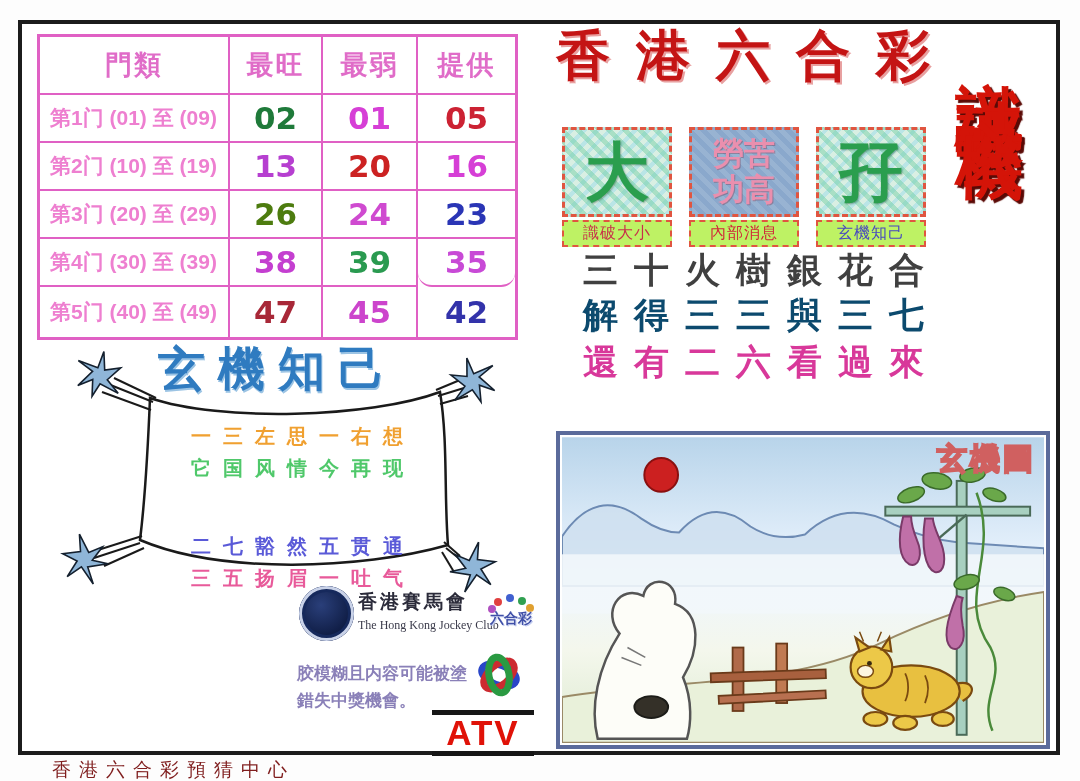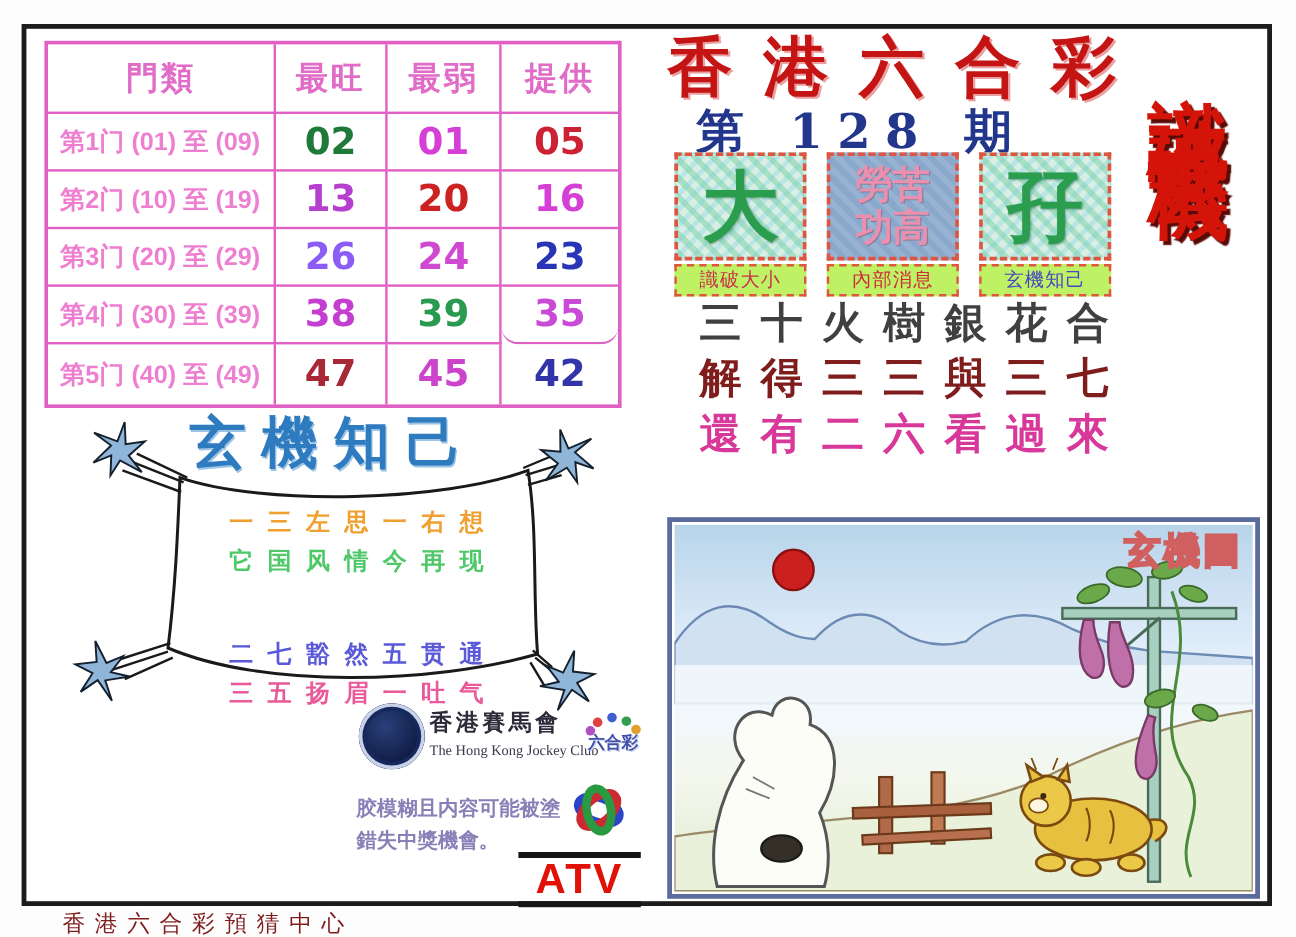--- a/index.html
+++ b/index.html
@@ -100,21 +100,21 @@
     <div class="num" style="color: rgb(31, 122, 58);">02</div>
     <div class="num" style="color: rgb(214, 63, 214);">01</div>
     <div class="num" style="color: rgb(204, 34, 51);">05</div>
 
     <div class="row-label">第2门 (10) 至 (19)</div>
     <div class="num" style="color: rgb(182, 63, 208);">13</div>
     <div class="num" style="color: rgb(204, 34, 34);">20</div>
     <div class="num" style="color: rgb(214, 63, 214);">16</div>
 
     <div class="row-label">第3门 (20) 至 (29)</div>
-    <div class="num" style="color: #8b5cf6; text-align: right;">26</div>
+    <div class="num" style="color: #4d7c0f; text-align: right;">26</div>
     <div class="num" style="color: rgb(207, 74, 208);">24</div>
     <div class="num" style="color: rgb(42, 53, 181);">23</div>
 
     <div class="row-label">第4门 (30) 至 (39)</div>
     <div class="num" style="color: rgb(196, 63, 208);">38</div>
     <div class="num" style="color: rgb(42, 154, 80);">39</div>
     <div class="num" style="color: rgb(200, 74, 214); border-radius: 14px;">35</div>
 
     <div class="row-label">第5门 (40) 至 (49)</div>
     <div class="num" style="color: rgb(168, 40, 56);">47</div>
@@ -181,21 +181,20 @@
   </svg>
   <div id="atv" class="abs">
     <div class="atv-bar"></div>
     <div id="atv-label">ATV</div>
     <div class="atv-bar"></div>
   </div>
 
   <div id="main-title" class="abs">
     <span style="letter-spacing:26px; white-space:nowrap;">香港六合彩</span>
   </div>
-  <div id="issue" class="abs">第 128 期</div>
 
   <div id="boxes" class="abs">
     <div class="mbox">
       <div class="mbox-img bg-green">
           <span class="glyph-big" style="color: rgb(42, 158, 78);">大</span>
         </div>
       <div class="mbox-label" style="color: rgb(200, 48, 74);">識破大小</div>
     </div>
     <div class="mbox">
       <div class="mbox-img bg-blue">
@@ -206,21 +205,21 @@
     <div class="mbox">
       <div class="mbox-img bg-green">
           <span class="glyph-big" style="color: rgb(42, 158, 78);">孖</span>
         </div>
       <div class="mbox-label" style="color: rgb(72, 72, 192);">玄機知己</div>
     </div>
   </div>
 
   <div id="right-poem" class="abs">
     <div style="color: #404040;">三十火樹銀花合</div>
-    <div style="color: #7f1d1d; font-family: Liberation Serif, serif;">解得三三與三七</div>
+    <div style="color: #0c4a6e; font-family: Liberation Serif, serif;">解得三三與三七</div>
     <div style="color: rgb(216, 56, 154);">還有二六看過來</div>
   </div>
 
   <div id="vertical-title" class="abs">識破玄機</div>
 
   <div id="picture" class="abs">
     <svg viewBox="0 0 486 308">
       <defs>
         <linearGradient id="sky" x1="0" y1="0" x2="0" y2="1">
           <stop offset="0" stop-color="#b8d4ea"></stop>

